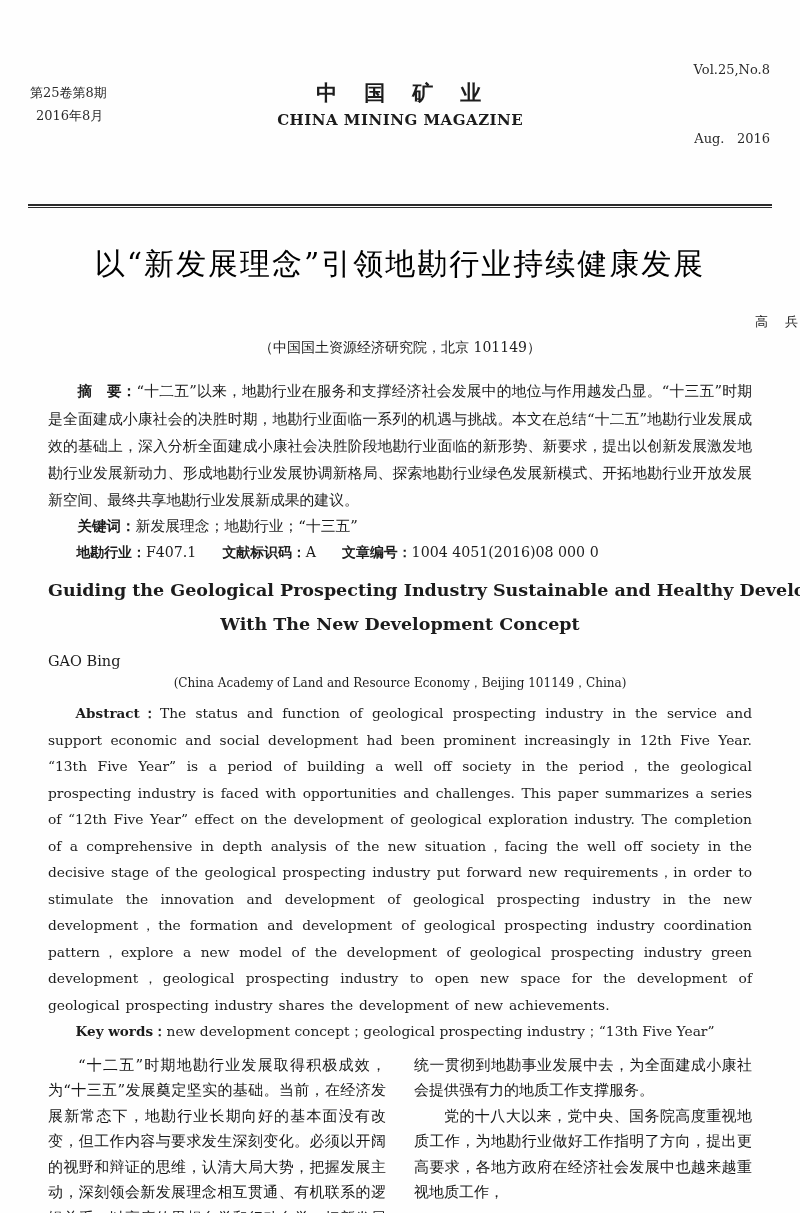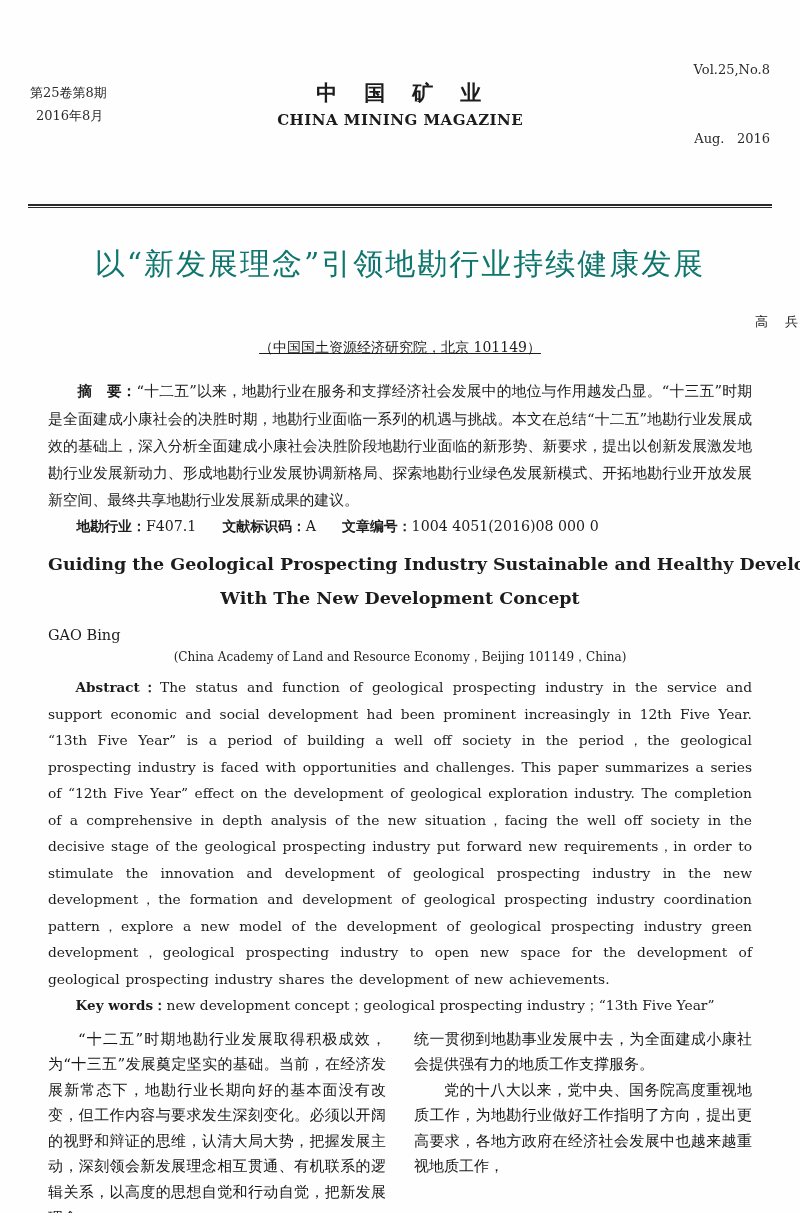--- a/index.html
+++ b/index.html
@@ -18,23 +18,23 @@
   header{display:flex;justify-content:space-between;align-items:center;padding:12px 30px 6px 30px;}
   .hdr-left{font-size:13px;line-height:23px;color:#2a2a2a;}
   .hdr-left .hdr-sub{padding-left:6px;}
   .hdr-center{text-align:center;}
   .jtitle-cn{font-size:21px;font-weight:bold;letter-spacing:3px;}
   .jtitle-en{font-size:15px;font-weight:bold;margin-top:4px;letter-spacing:0.5px;}
   .hdr-right{font-size:13px;line-height:23px;text-align:right;white-space:pre;color:#2a2a2a;}
   .double-rule{margin:2px 28px 0 28px;height:4px;border-top:2px solid #2b2b2b;border-bottom:1px solid #2b2b2b;}
 
   
-  .title{margin:36px 0 0 0;text-align:center;font-size:30px;font-weight:normal;letter-spacing:2px;white-space:nowrap;color:#0f766e;}
+  .title{margin:36px 0 0 0;text-align:center;font-size:30px;font-weight:normal;letter-spacing:2px;white-space:nowrap;color:#000000;}
   .author{margin-top:28px;text-align:right;font-size:13px;letter-spacing:2px;}
-  .affil{margin-top:8px;text-align:center;font-size:14px;text-decoration:underline;}
+  .affil{margin-top:8px;text-align:center;font-size:14px;}
 
   .content{padding:0 48px;}
 
   
   .abstract-cn{margin:20px 0 0 0;font-size:14.8px;line-height:27px;text-align:justify;text-indent:2em;}
   .lbl-hei{font-family:"DejaVu Sans","Liberation Sans",sans-serif;font-weight:bold;font-size:0.98em;}
   .kw-cn{margin:0;font-size:14.8px;line-height:26px;text-indent:2em;}
   .clc{margin:0;font-size:14.2px;line-height:26px;text-indent:2em;}
   .clc .gap{margin-left:26px;}
 
@@ -74,20 +74,21 @@
     </div>
   </header>
   <div class="double-rule"></div>
 
   <h1 class="title">以“新发展理念”引领地勘行业持续健康发展</h1>
   <div class="author">高　兵</div>
   <div class="affil">（中国国土资源经济研究院，北京 101149）</div>
 
   <div class="content">
     <p class="abstract-cn"><span class="lbl-hei">摘　要：</span><span>“十二五”以来，地勘行业在服务和支撑经济社会发展中的地位与作用越发凸显。“十三五”时期是全面建成小康社会的决胜时期，地勘行业面临一系列的机遇与挑战。本文在总结“十二五”地勘行业发展成效的基础上，深入分析全面建成小康社会决胜阶段地勘行业面临的新形势、新要求，提出以创新发展激发地勘行业发展新动力、形成地勘行业发展协调新格局、探索地勘行业绿色发展新模式、开拓地勘行业开放发展新空间、最终共享地勘行业发展新成果的建议。</span></p>
+    <p class="kw-cn"><span class="lbl-hei">关键词：</span><span>新发展理念；地勘行业；“十三五”</span></p>
     <p class="clc"><span class="lbl-hei">地勘行业：</span><span>F407.1</span><span class="lbl-hei gap">文献标识码：</span><span>A</span><span class="lbl-hei gap">文章编号：</span><span>1004 4051(2016)08 000 0</span></p>
 
     <h2 class="etitle">
       <div>Guiding the Geological Prospecting Industry Sustainable and Healthy Development</div>
       <div>With The New Development Concept</div>
     </h2>
     <div class="eauthor">GAO Bing</div>
     <div class="eaffil">(China Academy of Land and Resource Economy，Beijing 101149，China)</div>
 
     <p class="abstract-en"><span class="lbl-hei" style="font-family:'DejaVu Serif','Liberation Serif',serif;">Abstract：</span><span>The status and function of geological prospecting industry in the service and support economic and social development had been prominent increasingly in 12th Five Year. “13th Five Year” is a period of building a well off society in the period，the geological prospecting industry is faced with opportunities and challenges. This paper summarizes a series of “12th Five Year” effect on the development of geological exploration industry. The completion of a comprehensive in depth analysis of the new situation，facing the well off society in the decisive stage of the geological prospecting industry put forward new requirements，in order to stimulate the innovation and development of geological prospecting industry in the new development，the formation and development of geological prospecting industry coordination pattern，explore a new model of the development of geological prospecting industry green development，geological prospecting industry to open new space for the development of geological prospecting industry shares the development of new achievements.</span></p>

